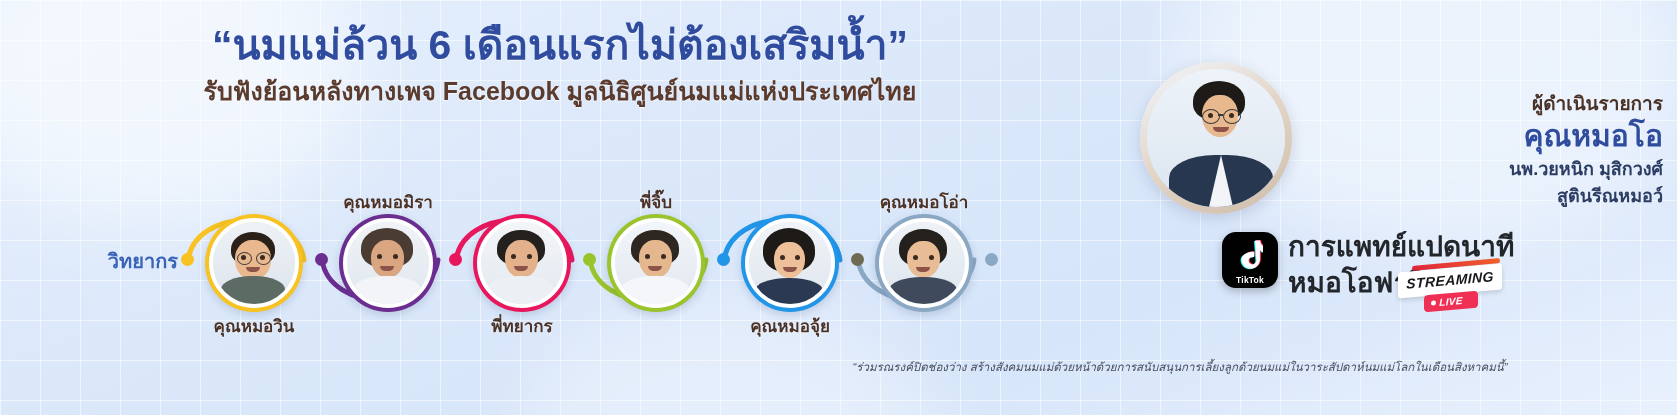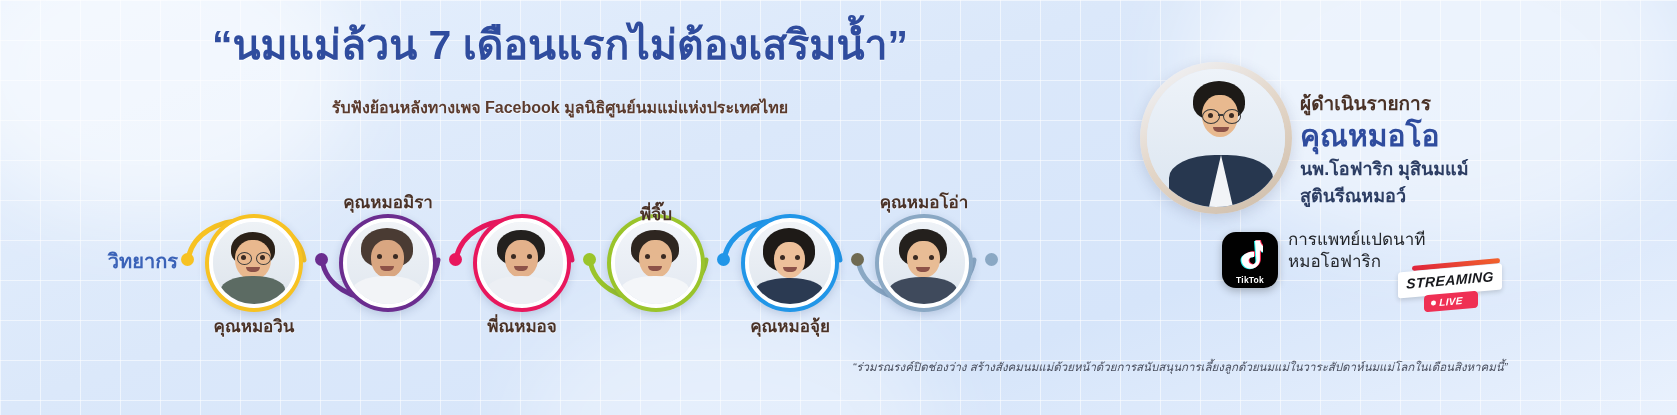--- a/index.html
+++ b/index.html
@@ -25,21 +25,21 @@
   .t-mini{
     font-size:40px;font-weight:bold;color:#2f4c9e;letter-spacing:.5px;
     line-height:1.05;text-shadow:0 1px 0 rgba(255,255,255,.7);
   }
   .t-quote{
     font-size:41px;font-weight:bold;color:#2f4c9e;line-height:1.25;
     margin-top:2px;text-shadow:0 1px 0 rgba(255,255,255,.7);
     white-space:nowrap;
   }
   .t-sub{
-    margin-top:24px;font-size:16px;font-weight:bold;color:#5b3b2e;
+    margin-top:0;font-size:25px;font-weight:bold;color:#5b3b2e;
     text-shadow:0 1px 1px rgba(255,255,255,.75);white-space:nowrap;
   }
 
   
   .spk-label{
     position:absolute;left:88px;top:245px;width:90px;text-align:right;
     font-size:20px;font-weight:bold;color:#3b63b8;
   }
   .arc{position:absolute;pointer-events:none;}
   .dot{position:absolute;width:13px;height:13px;border-radius:50%;}
@@ -67,37 +67,37 @@
   .mouth{position:absolute;width:14px;height:5px;border-radius:0 0 14px 14px;background:#8d5248;}
   .glasses{position:absolute;border:1.6px solid #3a3a3a;border-radius:50%;}
 
   
   .host-ring{
     position:absolute;left:1140px;top:62px;width:152px;height:152px;border-radius:50%;
     background:linear-gradient(150deg,#f2f6fd 0%,#e3d6c8 48%,#cdbca9 100%);
     padding:7px;box-sizing:border-box;box-shadow:0 4px 14px rgba(60,70,110,.18);
   }
   .host-in{width:100%;height:100%;border-radius:50%;overflow:hidden;position:relative;background:#dfe8f5;}
-  .host-txt{position:absolute;left:1300px;top:88px;width:300px;text-align:left;}
+  .host-txt{position:absolute;left:1363px;top:88px;width:300px;text-align:right;}
   .h-role{font-size:19px;font-weight:bold;color:#4a3227;}
   .h-name{font-size:30px;font-weight:bold;color:#2f4c9e;line-height:1.15;margin-top:1px;}
   .h-full{font-size:18px;font-weight:bold;color:#2c3d63;line-height:1.35;margin-top:3px;}
 
   
   .tt{
     position:absolute;left:1222px;top:232px;width:56px;height:56px;border-radius:14px;
     background:#010101;box-shadow:0 3px 8px rgba(0,0,0,.25);
   }
   .tt-note{position:absolute;left:15px;top:8px;width:26px;height:30px;}
   .tt-label{
     position:absolute;left:0;right:0;bottom:3px;text-align:center;
     font-size:8.5px;font-weight:bold;color:#fff;letter-spacing:.2px;
   }
   .tt-txt{position:absolute;left:1288px;top:229px;width:260px;}
-  .tt-l1,.tt-l2{font-size:17px;font-weight:normal;color:#23262b;line-height:1.28;white-space:nowrap;}
+  .tt-l1,.tt-l2{font-size:28px;font-weight:bold;color:#23262b;line-height:1.28;white-space:nowrap;}
 
   .stream{
     position:absolute;left:1398px;top:268px;width:104px;height:26px;
     background:#fff;transform:skewY(-5deg);border-radius:3px;
     box-shadow:0 2px 5px rgba(0,0,0,.16);
   }
   .stream span{
     position:absolute;left:0;right:0;top:4px;text-align:center;
     font-size:14px;font-weight:bold;font-style:italic;color:#17181c;letter-spacing:.4px;
   }
@@ -123,21 +123,21 @@
 </head>
 <body>
 
 <div id="stage">
 
   <div class="glow g1"></div>
   <div class="glow g2"></div>
   <div class="glow g3"></div>
 
   <div class="head">
-    <div class="t-quote">“นมแม่ล้วน 7 เดือนแรกไม่ต้องเสริมน้ำ”</div>
+    <div class="t-quote">“นมแม่ล้วน 6 เดือนแรกไม่ต้องเสริมน้ำ”</div>
     <div class="t-sub">รับฟังย้อนหลังทางเพจ Facebook มูลนิธิศูนย์นมแม่แห่งประเทศไทย</div>
   </div>
 
   <div class="spk-label">วิทยากร</div>
 
   <svg class="arc" style="left:170px;top:185px;" width="860" height="125" viewBox="0 0 860 125">
     <path d="M18 75 C 26 22, 126 22, 134 75" fill="none" stroke="#f7c222" stroke-width="5" stroke-linecap="round"></path>
     <path d="M152 75 C 160 128, 260 128, 268 75" fill="none" stroke="#6b2d8f" stroke-width="5" stroke-linecap="round"></path>
     <path d="M286 75 C 294 22, 394 22, 402 75" fill="none" stroke="#e8175d" stroke-width="5" stroke-linecap="round"></path>
     <path d="M420 75 C 428 128, 528 128, 536 75" fill="none" stroke="#9ac42b" stroke-width="5" stroke-linecap="round"></path>
@@ -191,36 +191,36 @@
         <div class="sky" style="background:linear-gradient(180deg,#f3f5f8,#e3e9f0);"></div>
         <div class="hair" style="left:16px;top:8px;width:48px;height:36px;background:#23201e;"></div>
         <div class="skin" style="left:24px;top:18px;width:33px;height:38px;background:#e3b18b;"></div>
         <div class="eye" style="left:30px;top:32px;"></div>
         <div class="eye" style="left:46px;top:32px;"></div>
         <div class="mouth" style="left:33px;top:44px;"></div>
         <div class="body" style="left:6px;width:68px;height:28px;background:#eceff4;"></div>
       </div>
     </div>
   </div>
-  <div class="nm" style="left:452px;top:312px;width:140px;">พี่ณหมอจ</div>
+  <div class="nm" style="left:452px;top:312px;width:140px;">พี่ทยากร</div>
 
   <div class="ring" style="left:607px;top:214px;width:98px;height:98px;background:#9ac42b;padding:4px;box-sizing:border-box;">
     <div class="inner" style="width:100%;height:100%;border:4px solid #fff;box-sizing:border-box;">
       <div class="face">
         <div class="sky" style="background:linear-gradient(180deg,#f2f5f9,#e2e8f1);"></div>
         <div class="hair" style="left:16px;top:8px;width:48px;height:36px;background:#2e2620;"></div>
         <div class="skin" style="left:24px;top:18px;width:33px;height:38px;background:#e5b78f;"></div>
         <div class="eye" style="left:30px;top:32px;"></div>
         <div class="eye" style="left:46px;top:32px;"></div>
         <div class="mouth" style="left:33px;top:44px;"></div>
         <div class="body" style="left:6px;width:68px;height:28px;background:#f4f6f9;"></div>
       </div>
     </div>
   </div>
-  <div class="nm" style="left:586px;top:200px;width:140px;">พี่จิ๊บ</div>
+  <div class="nm" style="left:586px;top:188px;width:140px;">พี่จิ๊บ</div>
 
   <div class="ring" style="left:741px;top:214px;width:98px;height:98px;background:#2196e8;padding:4px;box-sizing:border-box;">
     <div class="inner" style="width:100%;height:100%;border:4px solid #fff;box-sizing:border-box;">
       <div class="face">
         <div class="sky" style="background:linear-gradient(180deg,#f1f4f8,#dfe6ee);"></div>
         <div class="hair" style="left:14px;top:6px;width:52px;height:44px;background:#1e1a17;"></div>
         <div class="skin" style="left:25px;top:20px;width:31px;height:36px;background:#edc09a;"></div>
         <div class="eye" style="left:31px;top:33px;"></div>
         <div class="eye" style="left:46px;top:33px;"></div>
         <div class="mouth" style="left:34px;top:45px;"></div>
@@ -257,21 +257,21 @@
       <div class="eye" style="left:82px;top:44px;"></div>
       <div class="mouth" style="left:66px;top:58px;width:16px;"></div>
       <div style="position:absolute;left:22px;bottom:0;width:104px;height:52px;border-radius:44% 44% 0 0;background:#27374f;"></div>
       <div style="position:absolute;left:62px;bottom:0;width:24px;height:52px;background:#f2f4f7;clip-path:polygon(50% 0,100% 100%,0 100%);"></div>
     </div>
   </div>
 
   <div class="host-txt">
     <div class="h-role">ผู้ดำเนินรายการ</div>
     <div class="h-name">คุณหมอโอ</div>
-    <div class="h-full">นพ.โอฟาริก มุสินมแม์</div>
+    <div class="h-full">นพ.วยหนิก มุสิกวงศ์</div>
     <div class="h-full">สูตินรีณหมอว์</div>
   </div>
 
   <div class="tt">
     <svg class="tt-note" viewBox="0 0 26 30">
       <path d="M17 1 h5 c0.6 4.3 3.2 6.6 7 7 v5 c-2.7 0.1-5.1-0.7-7.1-2.2 v9.3 c0 5.1-4.1 9.2-9.2 9.2 S3.5 25.2 3.5 20.1 11 11.5 16 12.4 v5.2 c-2.5-0.8-5.4 0.8-5.4 3.5 0 2.2 1.8 3.9 3.9 3.9 s3.9-1.7 3.9-3.9 Z" fill="#25f4ee"></path>
       <path d="M19 0 h5 c0.6 4.3 3.2 6.6 7 7 v5 c-2.7 0.1-5.1-0.7-7.1-2.2 v9.3 c0 5.1-4.1 9.2-9.2 9.2 S5.5 24.2 5.5 19.1 13 10.5 18 11.4 v5.2 c-2.5-0.8-5.4 0.8-5.4 3.5 0 2.2 1.8 3.9 3.9 3.9 s3.9-1.7 3.9-3.9 Z" fill="#fe2c55"></path>
       <path d="M18 0.5 h5 c0.6 4.3 3.2 6.6 7 7 v5 c-2.7 0.1-5.1-0.7-7.1-2.2 v9.3 c0 5.1-4.1 9.2-9.2 9.2 S4.5 24.7 4.5 19.6 12 11 17 11.9 v5.2 c-2.5-0.8-5.4 0.8-5.4 3.5 0 2.2 1.8 3.9 3.9 3.9 s3.9-1.7 3.9-3.9 Z" fill="#ffffff"></path>
     </svg>
     <div class="tt-label">TikTok</div>

